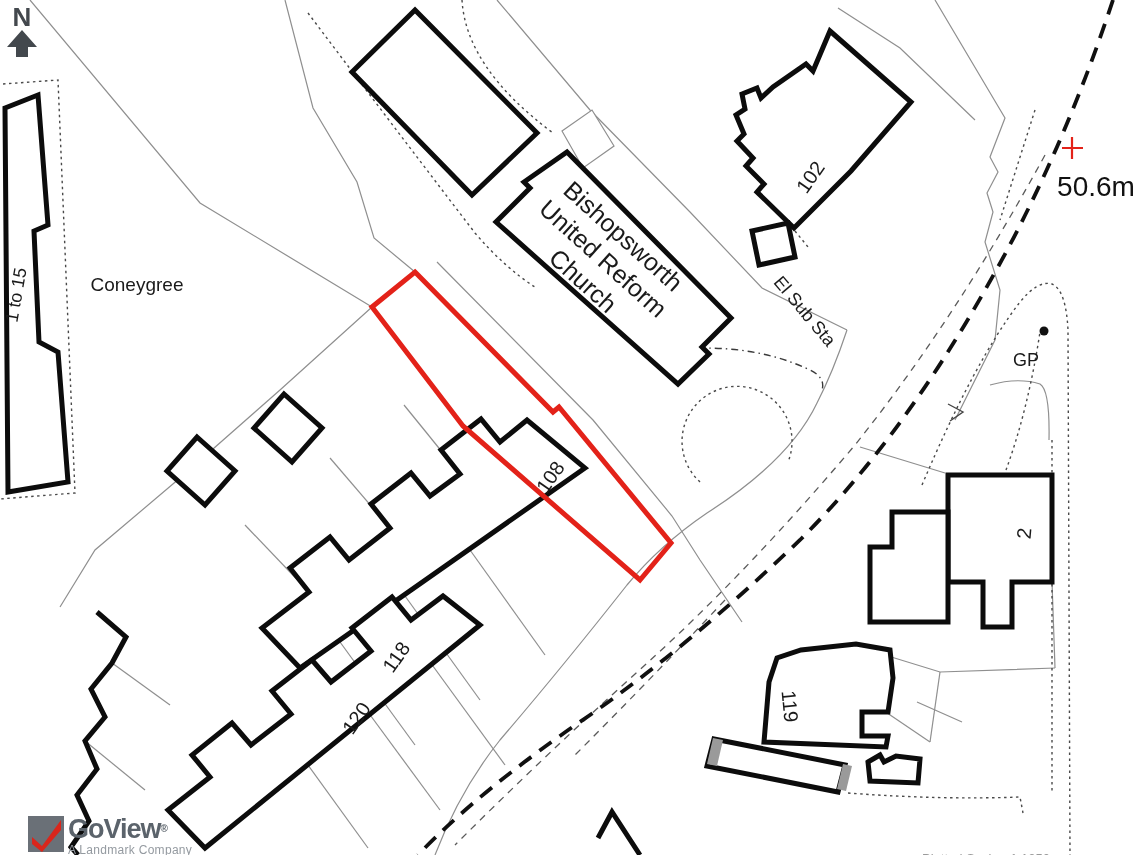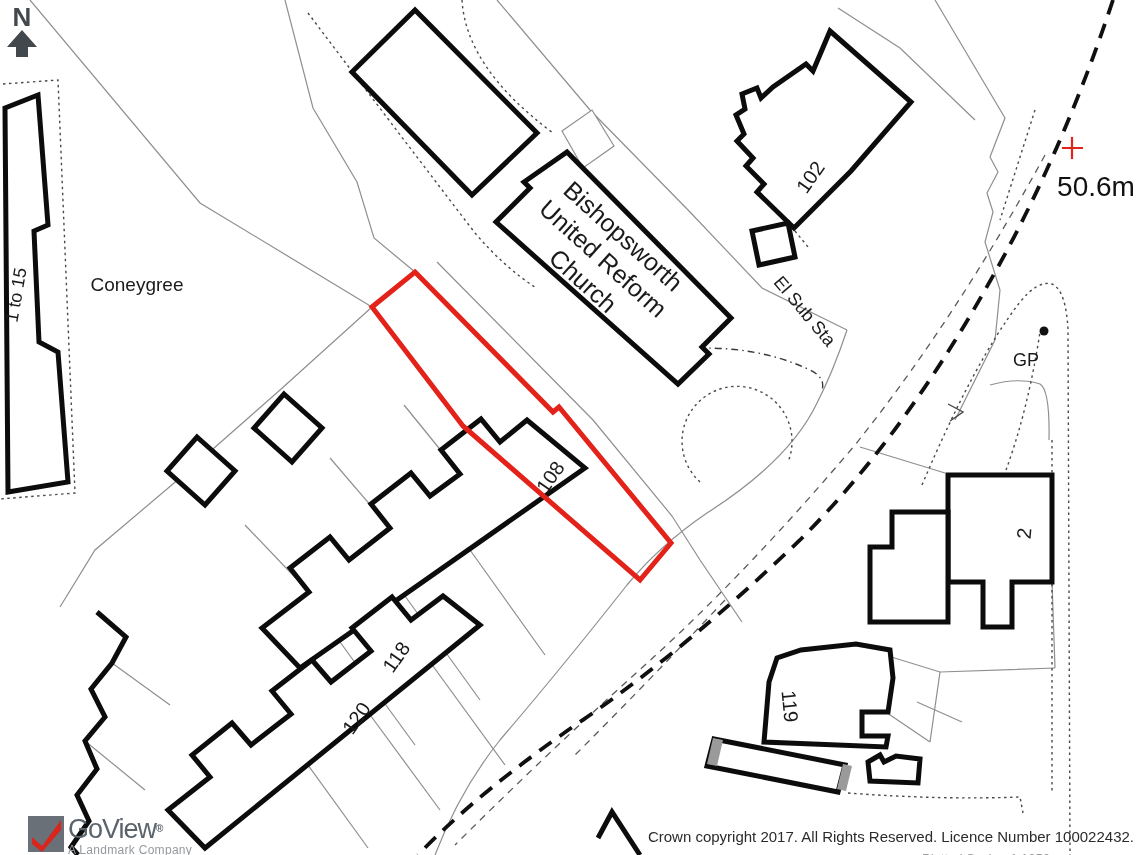--- a/index.html
+++ b/index.html
@@ -9,21 +9,21 @@
   .thin{stroke:#8f8f8f;stroke-width:1.2;fill:none;}
   .dot{stroke:#4a4a4a;stroke-width:1.4;fill:none;stroke-dasharray:2.5 3.5;}
   .dashthin{stroke:#5a5a5a;stroke-width:1.3;fill:none;stroke-dasharray:7 6;}
   .dashdot{stroke:#3a3a3a;stroke-width:1.4;fill:none;stroke-dasharray:7 4 1.5 4;}
   .bldg{stroke:#0c0c0c;stroke-width:5;fill:#ffffff;stroke-linejoin:miter;}
   .bldg-open{stroke:#0c0c0c;stroke-width:5;fill:none;stroke-linejoin:miter;}
   .thinbldg{stroke:#8f8f8f;stroke-width:1.2;fill:#ffffff;}
   .maplabel{fill:#1a1a1a;}
   .logo{position:absolute;left:28px;top:816px;display:flex;align-items:flex-start;}
   .logo-text-col{margin-left:4px;}
-  .logo-word{font-size:27px;font-weight:normal;color:#5b636b;letter-spacing:-1px;line-height:26px;}
+  .logo-word{font-size:27px;font-weight:bold;color:#5b636b;letter-spacing:-1px;line-height:26px;}
   .logo-reg{font-size:10px;vertical-align:super;color:#5b636b;font-weight:bold;}
   .logo-sub{font-size:12px;color:#949aa0;margin-top:1px;letter-spacing:0.3px;}
   .footer{position:absolute;right:6px;top:828px;font-size:15px;color:#2b2b2b;}
   .footer-clipped{position:absolute;right:90px;top:851px;font-size:13px;color:#9a9a9a;}
 </style>
 </head>
 <body>
 
 <div id="stage">
 
@@ -145,16 +145,15 @@
     <polygon points="4,21 14,30 33,4 33,14 14,36 4,28" fill="#d9261c"></polygon>
   </svg>
   <div class="logo-text-col">
     <div>
       <span class="logo-word">GoView</span><span class="logo-reg">®</span>
     </div>
     <div class="logo-sub">A Landmark Company</div>
   </div>
 </div>
 
-<div class="footer">Crown copyright 2017. All Rights Reserved. Licence Number 100022432.</div>
 <div class="footer-clipped">Plotted Scale - 1:1250</div>
 
 </div>
 
 </body></html>

